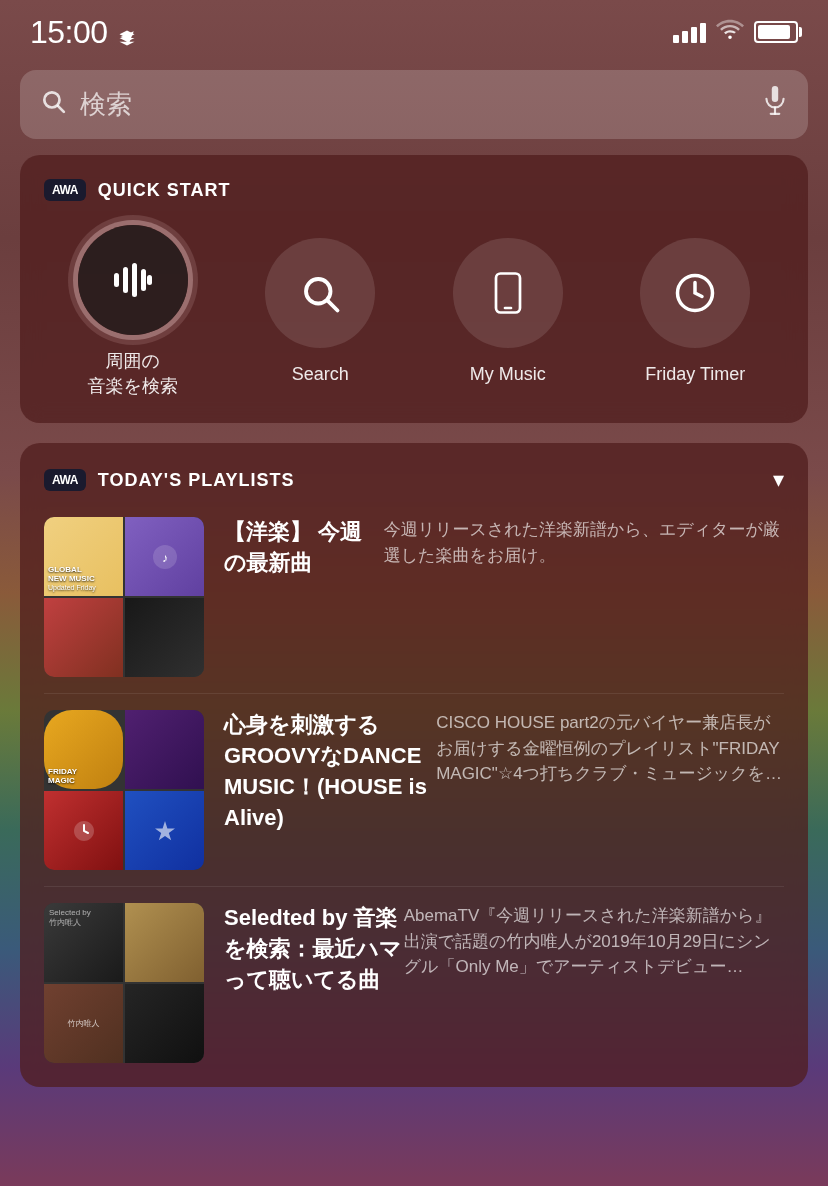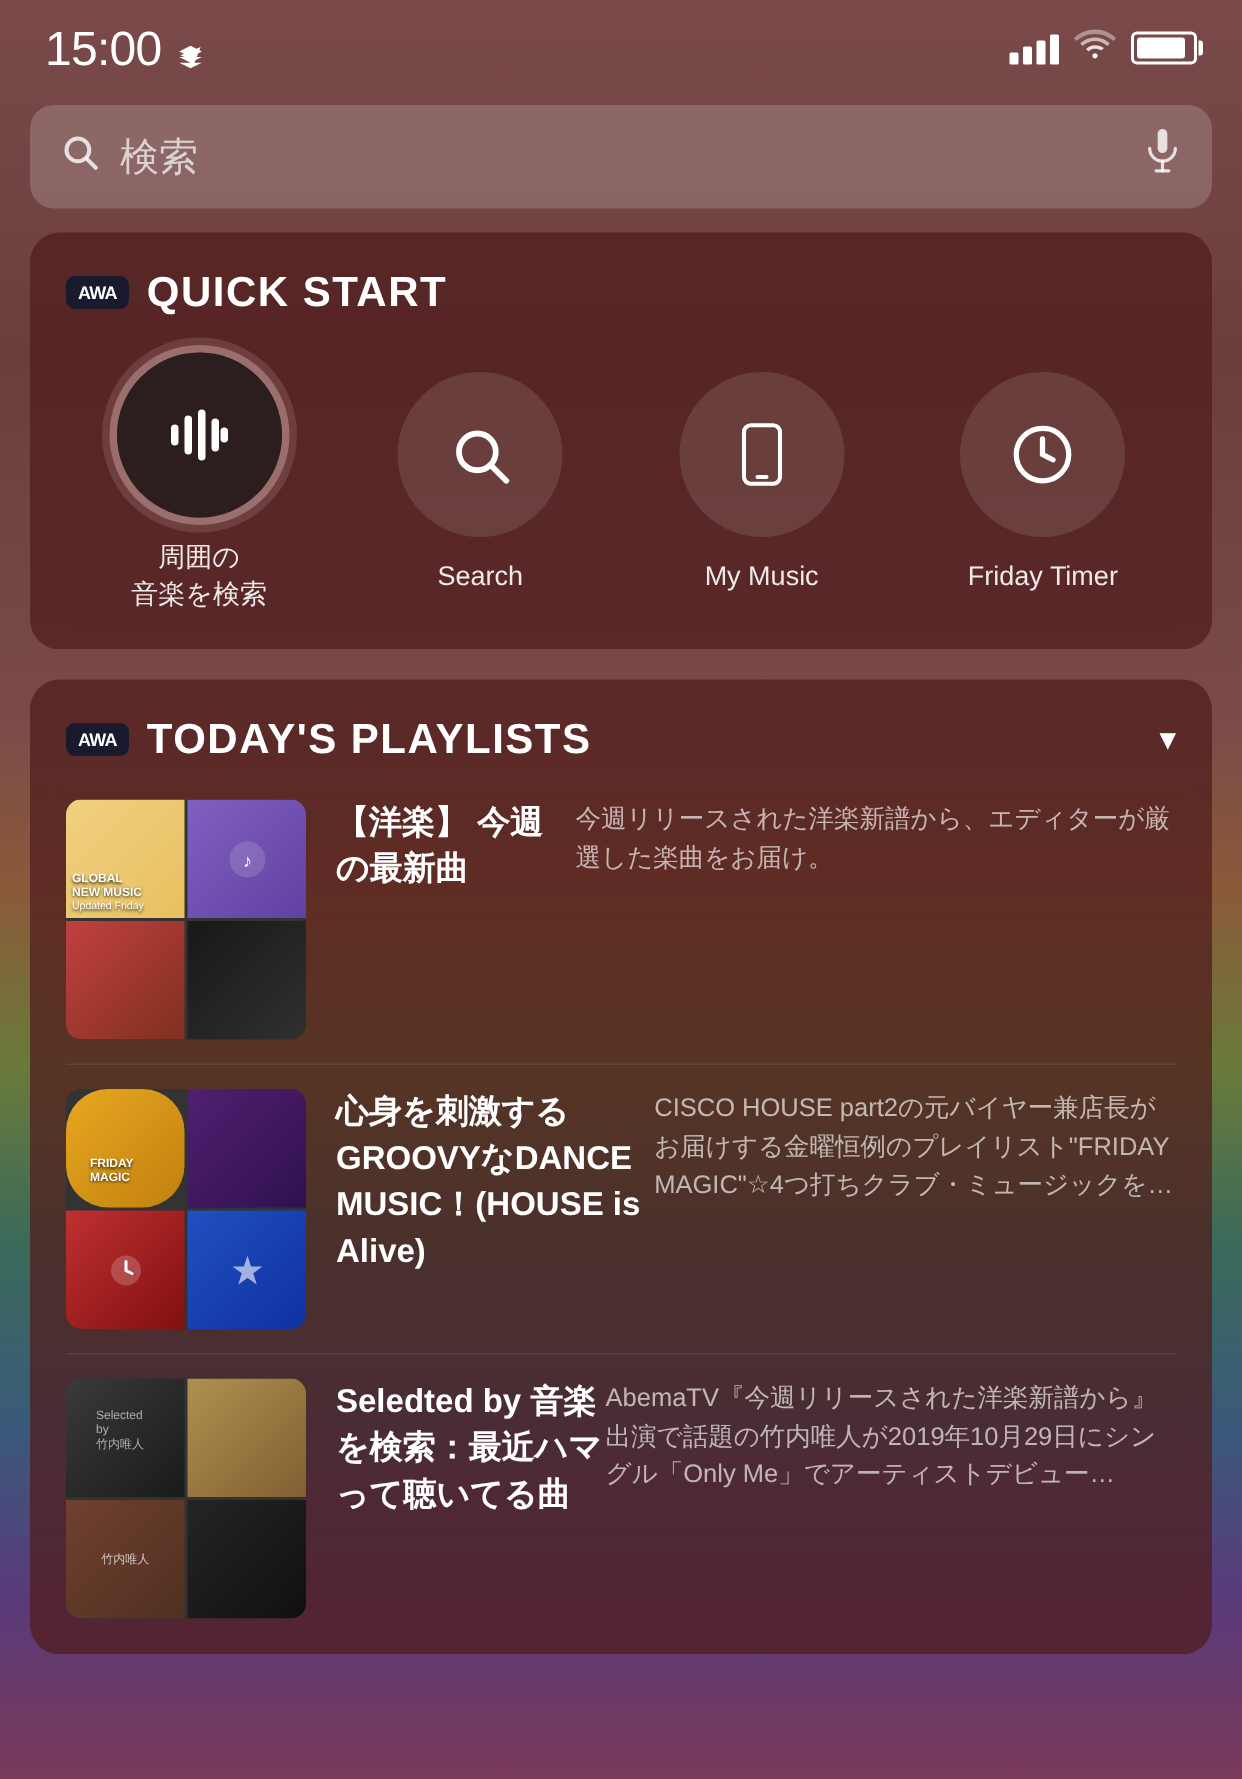--- a/index.html
+++ b/index.html
@@ -146,21 +146,21 @@
       background: #1a1a2e;
       color: white;
       font-size: 12px;
       font-weight: 800;
       padding: 4px 8px;
       border-radius: 6px;
       letter-spacing: -0.5px;
     }
 
     .card-title {
-      font-size: 28px;
+      font-size: 18px;
       font-weight: 700;
       color: white;
       letter-spacing: 1px;
     }
 
     .quick-start-grid {
       display: flex;
       justify-content: space-around;
       align-items: center;
       gap: 10px;
@@ -411,21 +411,21 @@
         <div class="thumb-cell thumb-1-4" style="background:linear-gradient(135deg,#181818,#303030);"></div>
       </div>
       <div class="playlist-info">
         <div class="playlist-name">【洋楽】 今週の最新曲</div>
         <div class="playlist-desc">今週リリースされた洋楽新譜から、エディターが厳選した楽曲をお届け。</div>
       </div>
     </div>
 
     <div class="playlist-item">
       <div class="playlist-thumb">
-        <div class="thumb-cell" style="background:linear-gradient(135deg,#e8a820,#c08010);display:flex;align-items:flex-end;padding:16px;position:relative;border-radius:28px;">
+        <div class="thumb-cell" style="background:linear-gradient(135deg,#e8a820,#c08010);display:flex;align-items:flex-end;padding:4px;position:relative;border-radius:28px;">
           <span style="font-size:8px;font-weight:900;color:white;line-height:1.1;text-shadow:0 1px 2px rgba(0,0,0,0.8);">FRIDAY<br>MAGIC</span>
         </div>
         <div class="thumb-cell" style="background:linear-gradient(135deg,#502070,#301050);"></div>
         <div class="thumb-cell" style="background:linear-gradient(135deg,#c03030,#801010);display:flex;align-items:center;justify-content:center;">
           <svg width="28" height="28" viewBox="0 0 28 28">
               <path d="M14 4c5.5 0 10 4.5 10 10S19.5 24 14 24 4 19.5 4 14 8.5 4 14 4z" fill="rgba(255,255,255,0.2)"></path>
               <path d="M14 8v6l4 2" stroke="white" stroke-width="2" stroke-linecap="round" fill="none"></path>
             </svg>
         </div>
         <div class="thumb-cell" style="background:linear-gradient(135deg,#2050c0,#1030a0);display:flex;align-items:center;justify-content:center;">
@@ -435,21 +435,21 @@
         </div>
       </div>
       <div class="playlist-info">
         <div class="playlist-name">心身を刺激するGROOVYなDANCE MUSIC！(HOUSE is Alive)</div>
         <div class="playlist-desc">CISCO HOUSE part2の元バイヤー兼店長がお届けする金曜恒例のプレイリスト"FRIDAY MAGIC"☆4つ打ちクラブ・ミュージックを…</div>
       </div>
     </div>
 
     <div class="playlist-item">
       <div class="playlist-thumb">
-        <div class="thumb-cell" style="background:linear-gradient(135deg,#3a3a3a,#1a1a1a);display:flex;align-items:flex-start;padding:20px;position:relative;">
+        <div class="thumb-cell" style="background:linear-gradient(135deg,#3a3a3a,#1a1a1a);display:flex;align-items:flex-start;padding:5px;position:relative;">
           <span style="font-size:8px;color:rgba(255,255,255,0.6);font-weight:500;">Selected by<br>竹内唯人</span>
         </div>
         <div class="thumb-cell" style="background:linear-gradient(135deg,#b09050,#806030);"></div>
         <div class="thumb-cell" style="background:linear-gradient(135deg,#704030,#503020);display:flex;align-items:center;justify-content:center;">
           <span style="font-size:8px;color:rgba(255,255,255,0.7);text-align:center;">竹内唯人</span>
         </div>
         <div class="thumb-cell" style="background:linear-gradient(135deg,#252525,#101010);"></div>
       </div>
       <div class="playlist-info">
         <div class="playlist-name">Seledted by 音楽を検索：最近ハマって聴いてる曲</div>

